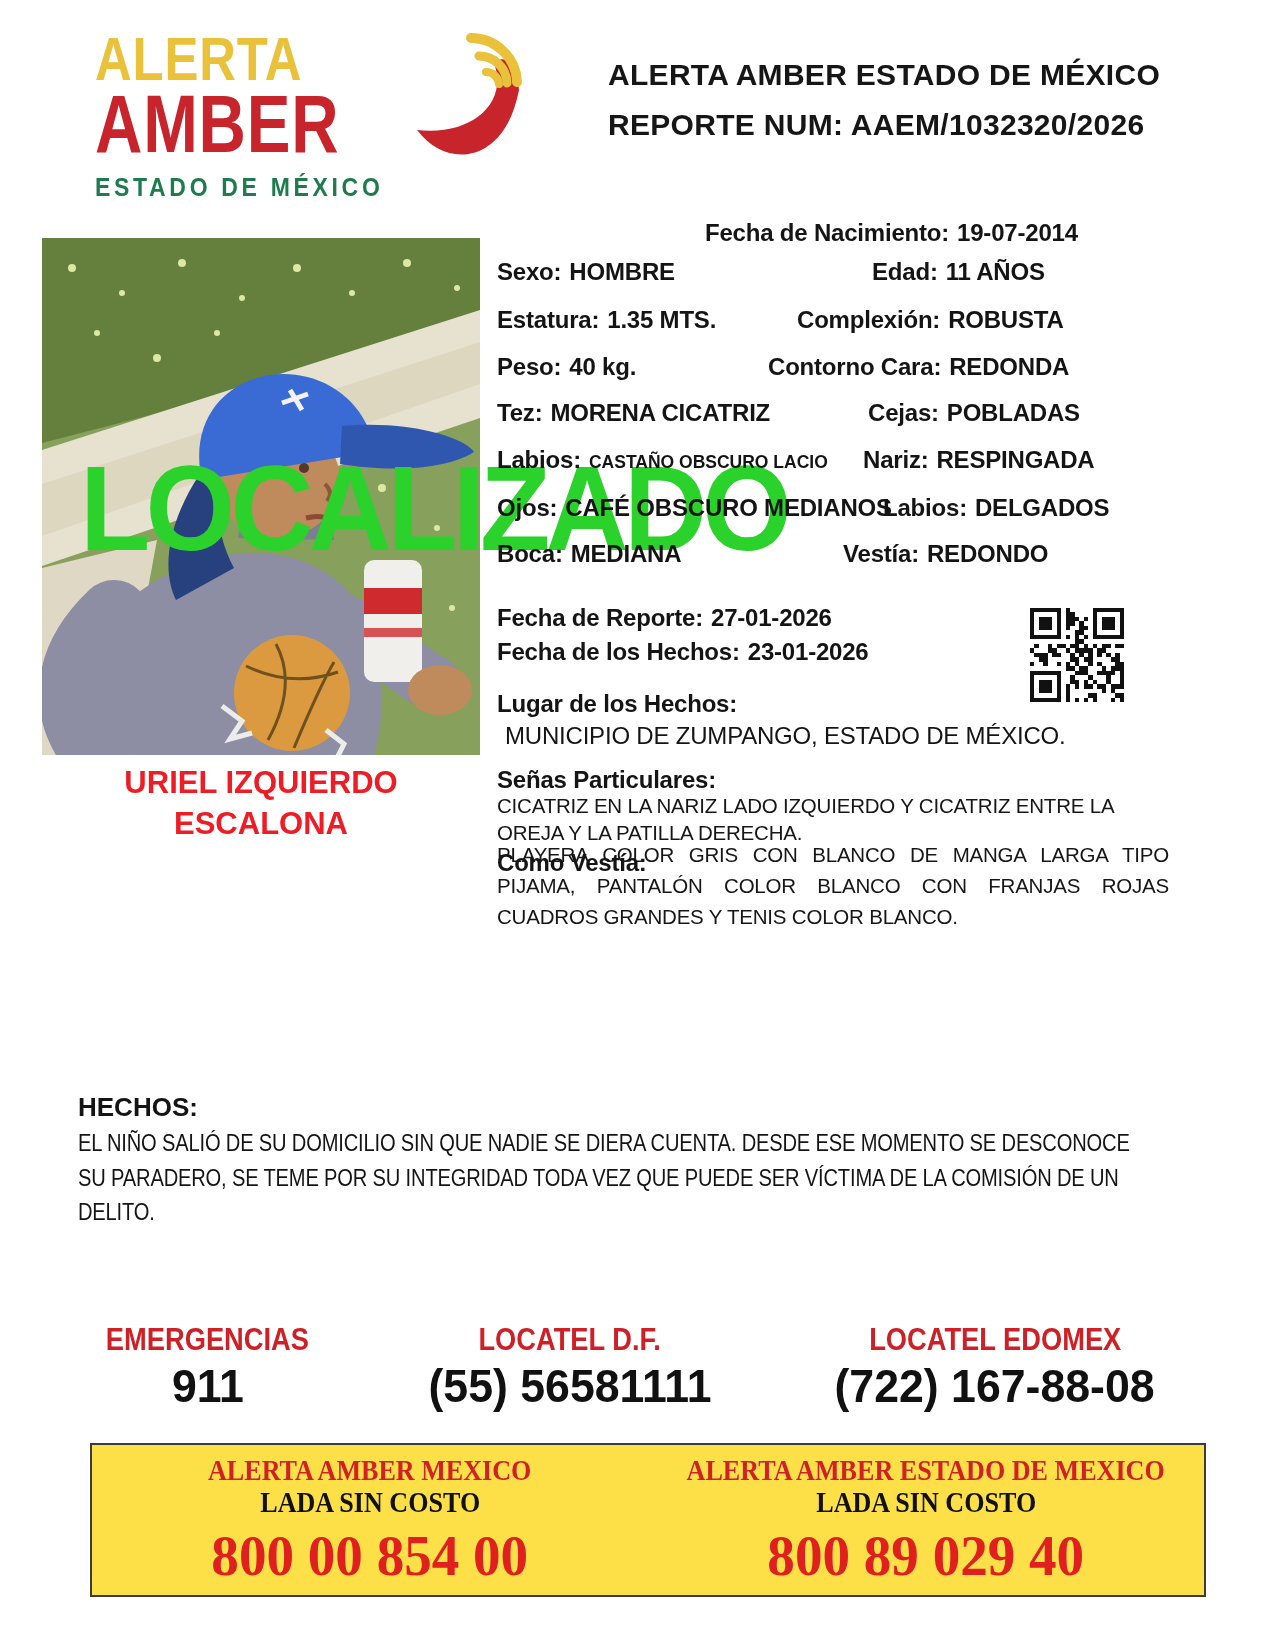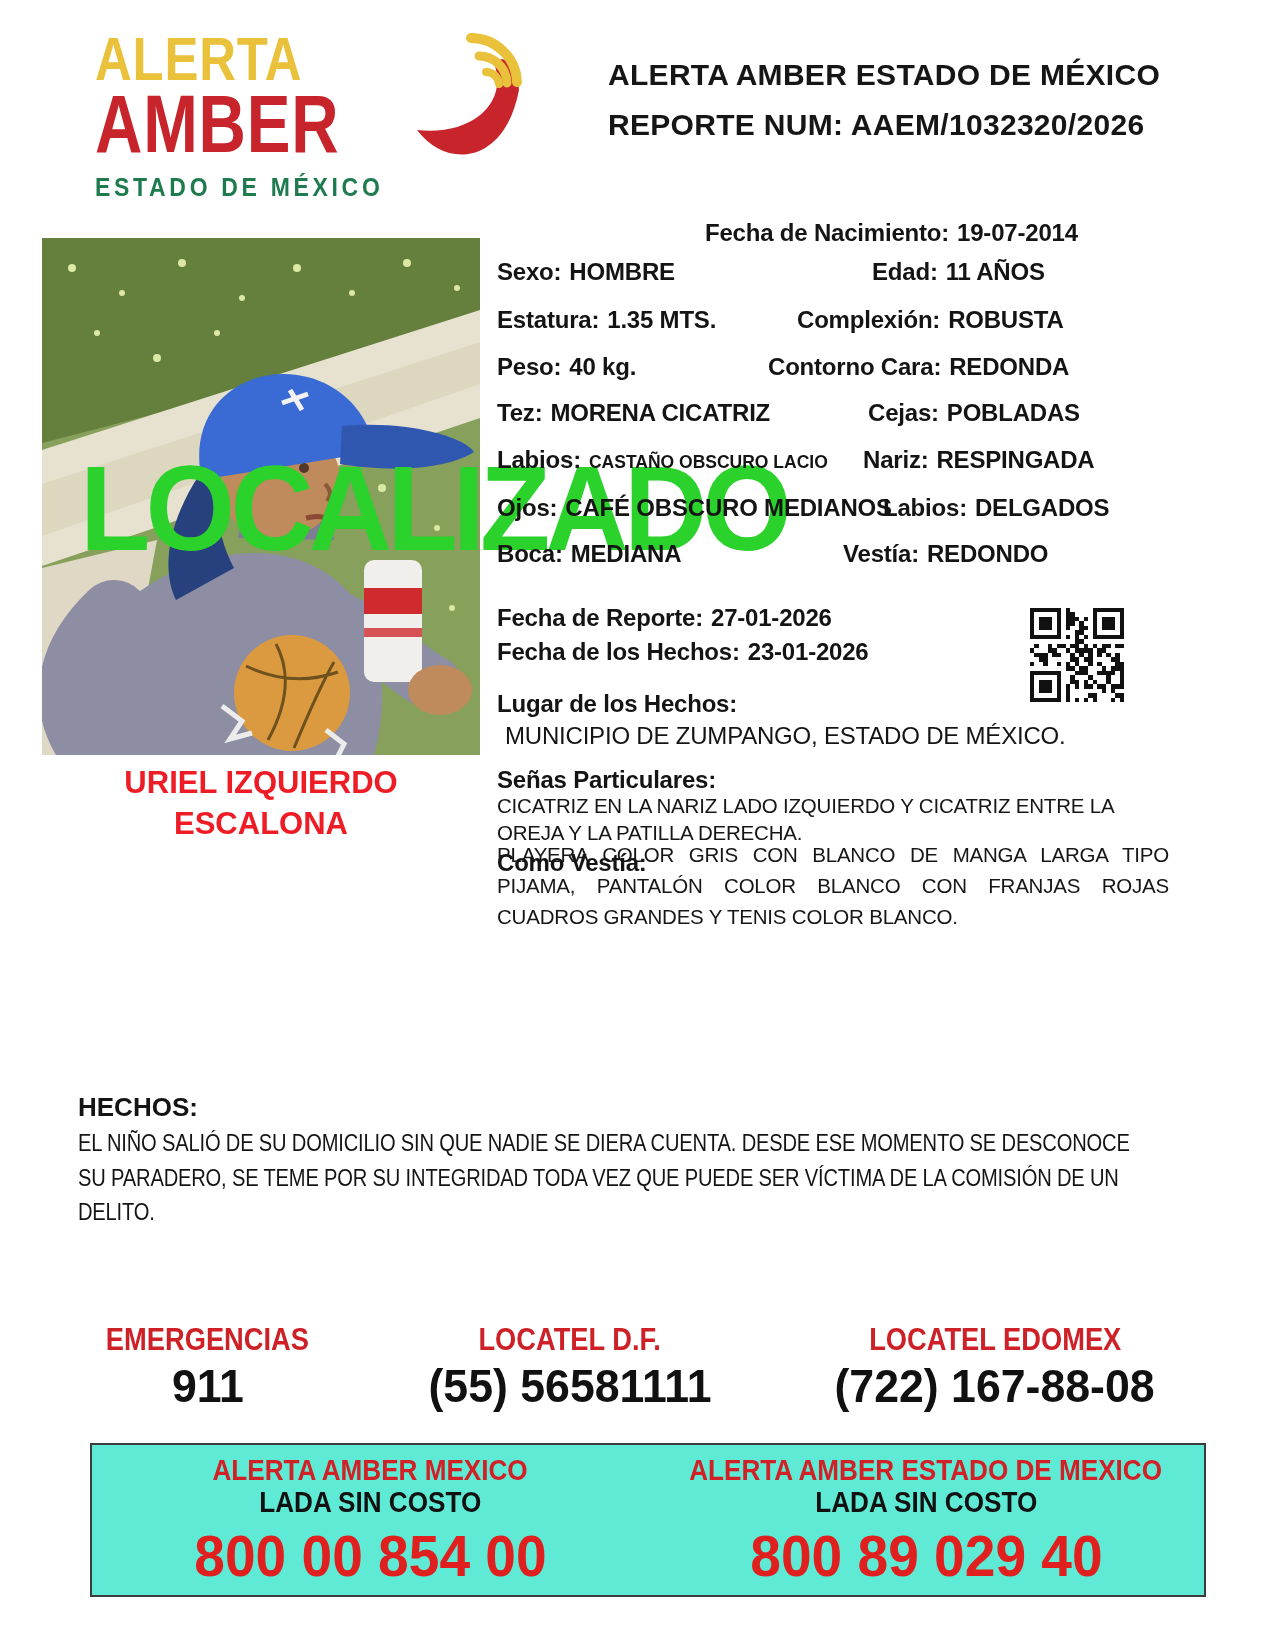--- a/index.html
+++ b/index.html
@@ -47,21 +47,21 @@
   
   .emergency{position:absolute;left:80px;top:1322px;width:1105px;display:flex;z-index:3;}
   .em-col{text-align:center;}
   .em-col:nth-child(1){width:255px;} .em-col:nth-child(2){width:470px;} .em-col:nth-child(3){width:380px;}
   .em-label{display:inline-block;font-weight:bold;font-size:31px;color:#CE2027;
     transform:scaleX(.88);white-space:nowrap;}
   .em-number{display:inline-block;font-weight:bold;font-size:47px;color:#111;
     transform:scaleX(.95);white-space:nowrap;margin-top:0px;}
   
   .footer-box{position:absolute;left:90px;top:1443px;width:1112px;height:150px;
-    border:2px solid #3b3b3b;display:flex;z-index:3;background:#5eead4;}
+    border:2px solid #3b3b3b;display:flex;z-index:3;background:#fde047;font-family:Liberation Serif, serif;}
   .fb-col{width:50%;text-align:center;padding-top:10px;}
   .fb-title{display:inline-block;font-weight:bold;font-size:29px;color:#D22027;
     transform:scaleX(.9);white-space:nowrap;line-height:1.1;}
   .fb-lada{font-weight:bold;font-size:29px;color:#111;line-height:1.1;}
   .fb-lada span{display:inline-block;transform:scaleX(.9);white-space:nowrap;}
   .fb-number{display:inline-block;font-weight:bold;font-size:58px;color:#E0201F;
     transform:scaleX(.95);white-space:nowrap;margin-top:8px;line-height:1;}
 </style>
 </head>
 <body>

